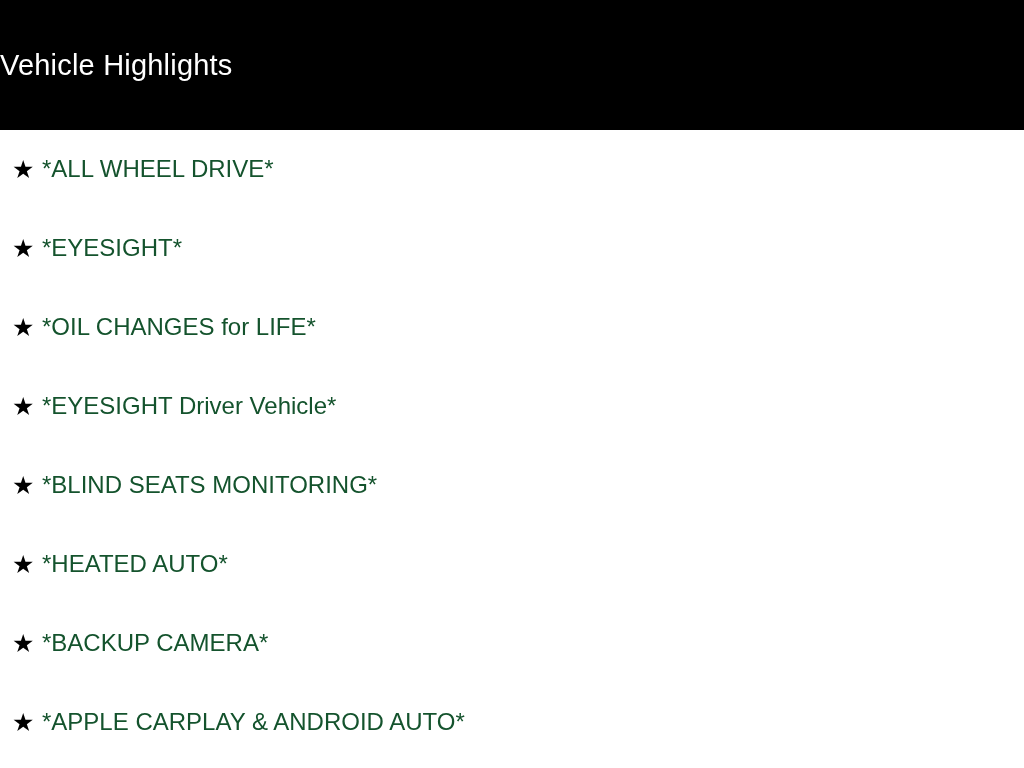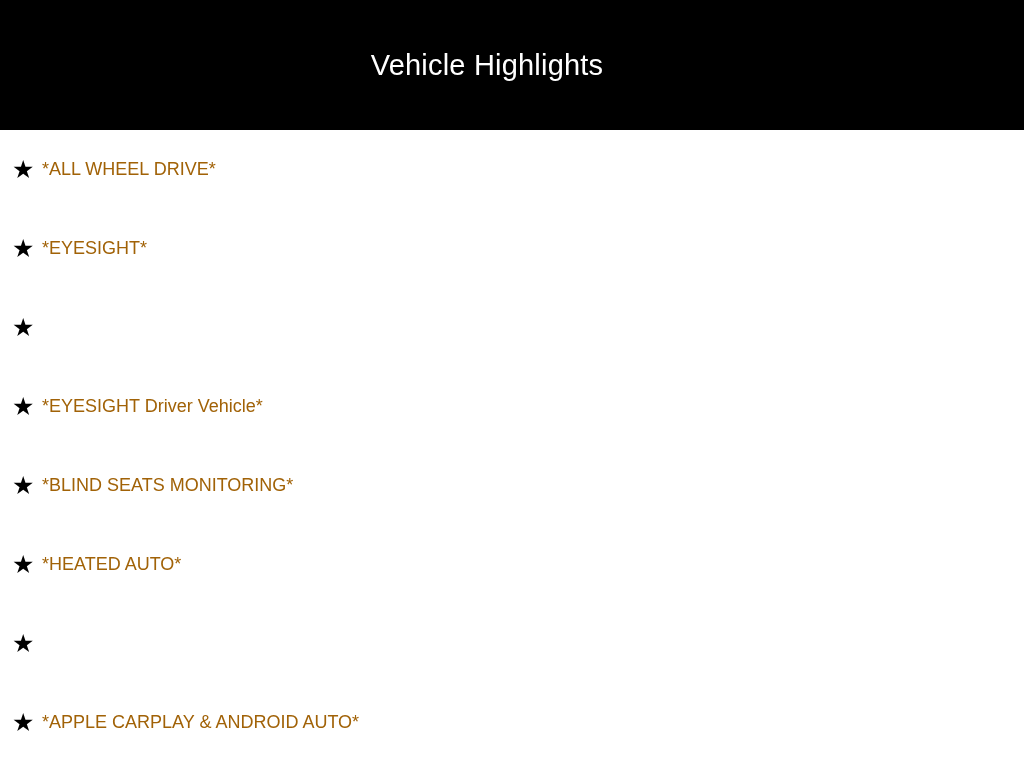--- a/index.html
+++ b/index.html
@@ -18,21 +18,21 @@
     height: 768px;
     background: #ffffff;
   }
 
   .header-bar {
     width: 100%;
     height: 130px;
     background: #000000;
     display: flex;
     align-items: center;
-    justify-content: center;
+    justify-content: flex-start;
     box-sizing: border-box;
     padding-right: 50px;
   }
 
   .header-title {
     color: #ffffff;
     font-size: 29px;
     font-weight: 400;
     letter-spacing: 0.2px;
     line-height: 1;
@@ -56,23 +56,23 @@
   .bullet-star {
     font-size: 25px;
     line-height: 34px;
     color: #000000;
     width: 30px;
     flex: 0 0 30px;
     text-align: left;
   }
 
   .item-text {
-    font-size: 18px;
+    font-size: 24px;
     line-height: 34px;
-    color: #a16207;
+    color: #14532d;
     white-space: nowrap;
   }
 </style>
 </head>
 <body>
 
 <div class="page">
 
   <div class="header-bar">
     <div class="header-title">Vehicle Highlights</div>
@@ -82,35 +82,37 @@
     <li class="highlight-item">
       <span class="bullet-star">★</span>
       <span class="item-text">*ALL WHEEL DRIVE*</span>
     </li>
     <li class="highlight-item">
       <span class="bullet-star">★</span>
       <span class="item-text">*EYESIGHT*</span>
     </li>
     <li class="highlight-item">
       <span class="bullet-star">★</span>
+      <span class="item-text">*OIL CHANGES for LIFE*</span>
     </li>
     <li class="highlight-item">
       <span class="bullet-star">★</span>
       <span class="item-text">*EYESIGHT Driver Vehicle*</span>
     </li>
     <li class="highlight-item">
       <span class="bullet-star">★</span>
       <span class="item-text">*BLIND SEATS MONITORING*</span>
     </li>
     <li class="highlight-item">
       <span class="bullet-star">★</span>
       <span class="item-text">*HEATED AUTO*</span>
     </li>
     <li class="highlight-item">
       <span class="bullet-star">★</span>
+      <span class="item-text">*BACKUP CAMERA*</span>
     </li>
     <li class="highlight-item">
       <span class="bullet-star">★</span>
       <span class="item-text">*APPLE CARPLAY &amp; ANDROID AUTO*</span>
     </li>
   </ul>
 
 </div>
 
 </body></html>

